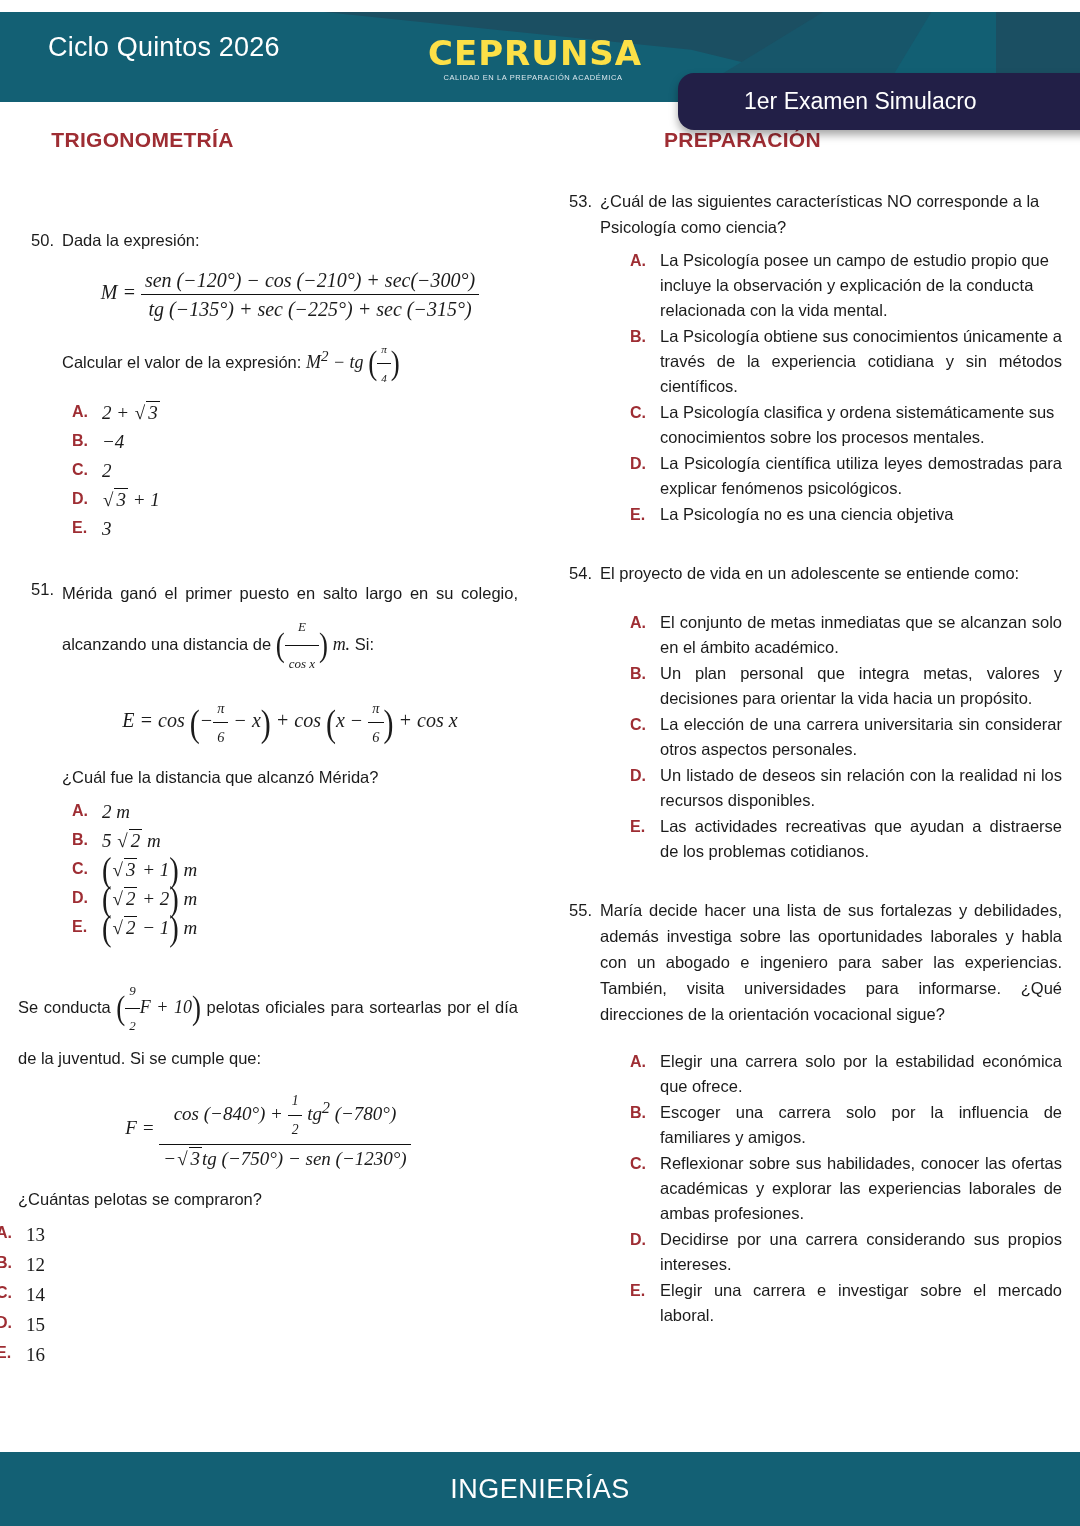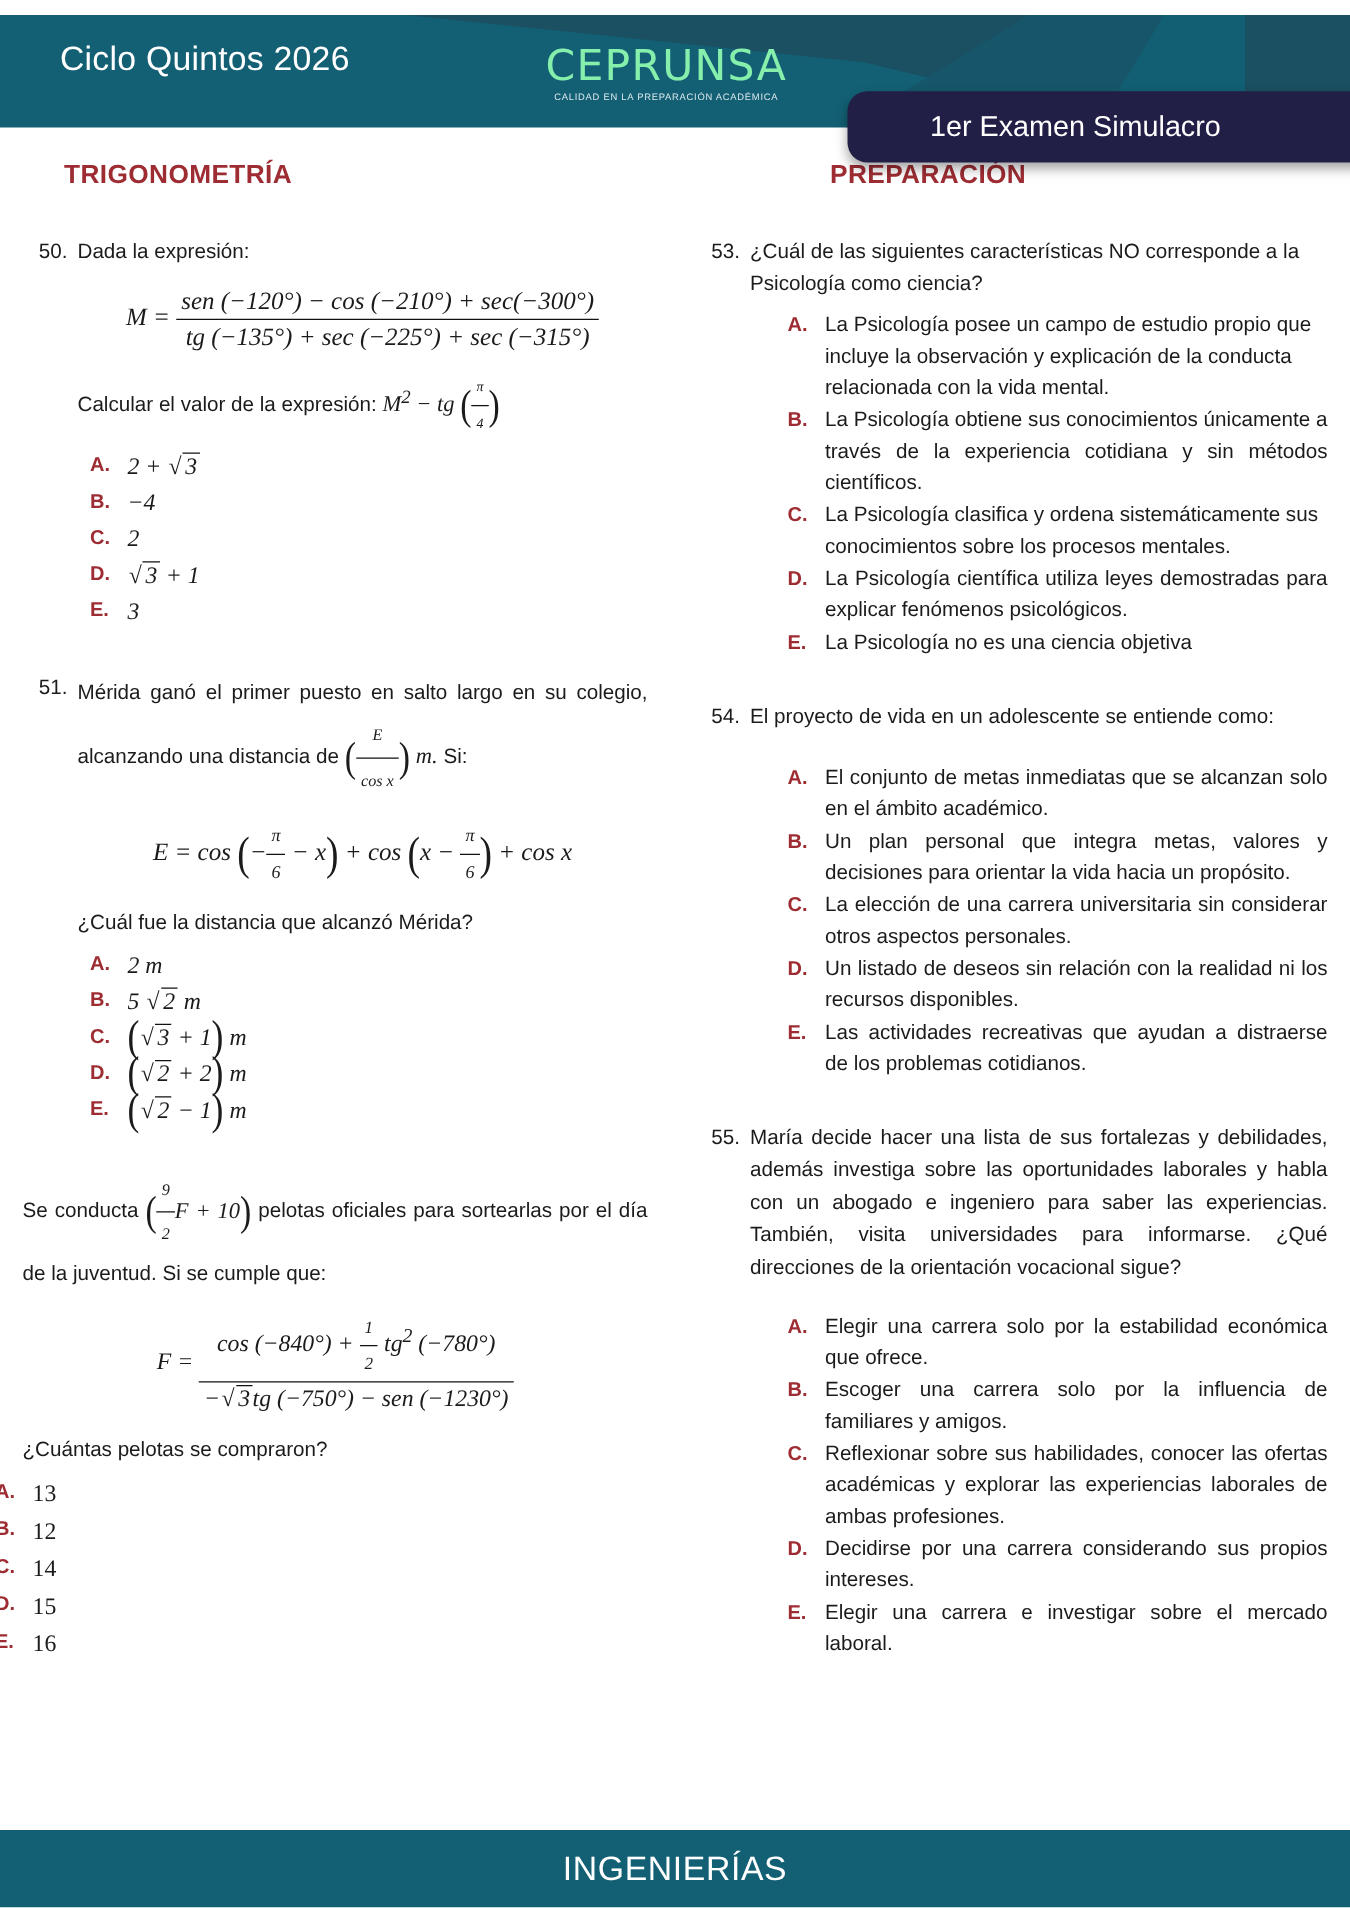--- a/index.html
+++ b/index.html
@@ -58,22 +58,22 @@
   }
   .logo-wrap {
     position: absolute;
     left: 428px; top: 24px;
     width: 210px;
     text-align: center;
   }
   .logo-main {
     font-size: 34px;
     letter-spacing: 1px;
-    color: #86efac;
-    font-weight: 400;
+    color: #fde047;
+    font-weight: 700;
     line-height: 1;
     font-family: "DejaVu Sans", sans-serif;
   }
   .logo-sub {
     margin-top: 3px;
     font-size: 7.5px;
     letter-spacing: 0.6px;
     color: #dce8ee;
     white-space: nowrap;
   }
@@ -113,21 +113,21 @@
   .sec-title.right { padding-right: 135px; box-sizing: border-box; }
 
   
   .columns {
     position: absolute;
     top: 188px; left: 0;
     width: 1080px;
     display: flex;
   }
   .col { box-sizing: border-box; }
-  .col.left  { width: 540px; padding-left: 18px;  padding-right: 22px; }
+  .col.left  { width: 540px; padding-left: 18px;  padding-right: 22px; margin-top: 39px; }
   .col.right { width: 540px; padding-left: 16px;  padding-right: 18px; }
 
   
   .q {
     display: flex;
     margin-bottom: 4px;
   }
   .q-num {
     flex: 0 0 auto;
     width: 36px;
@@ -235,21 +235,21 @@
     font-size: 19px;
     line-height: 29px;
   }
   .gap-md { height: 28px; }
 
   
   .footer {
     position: absolute;
     left: 0; bottom: 0;
     width: 1080px;
-    height: 62px;
+    height: 74px;
     background: #136074;
     display: flex;
     align-items: center;
     justify-content: center;
   }
   .footer-text {
     color: #ffffff;
     font-size: 27px;
     letter-spacing: 0.5px;
   }

